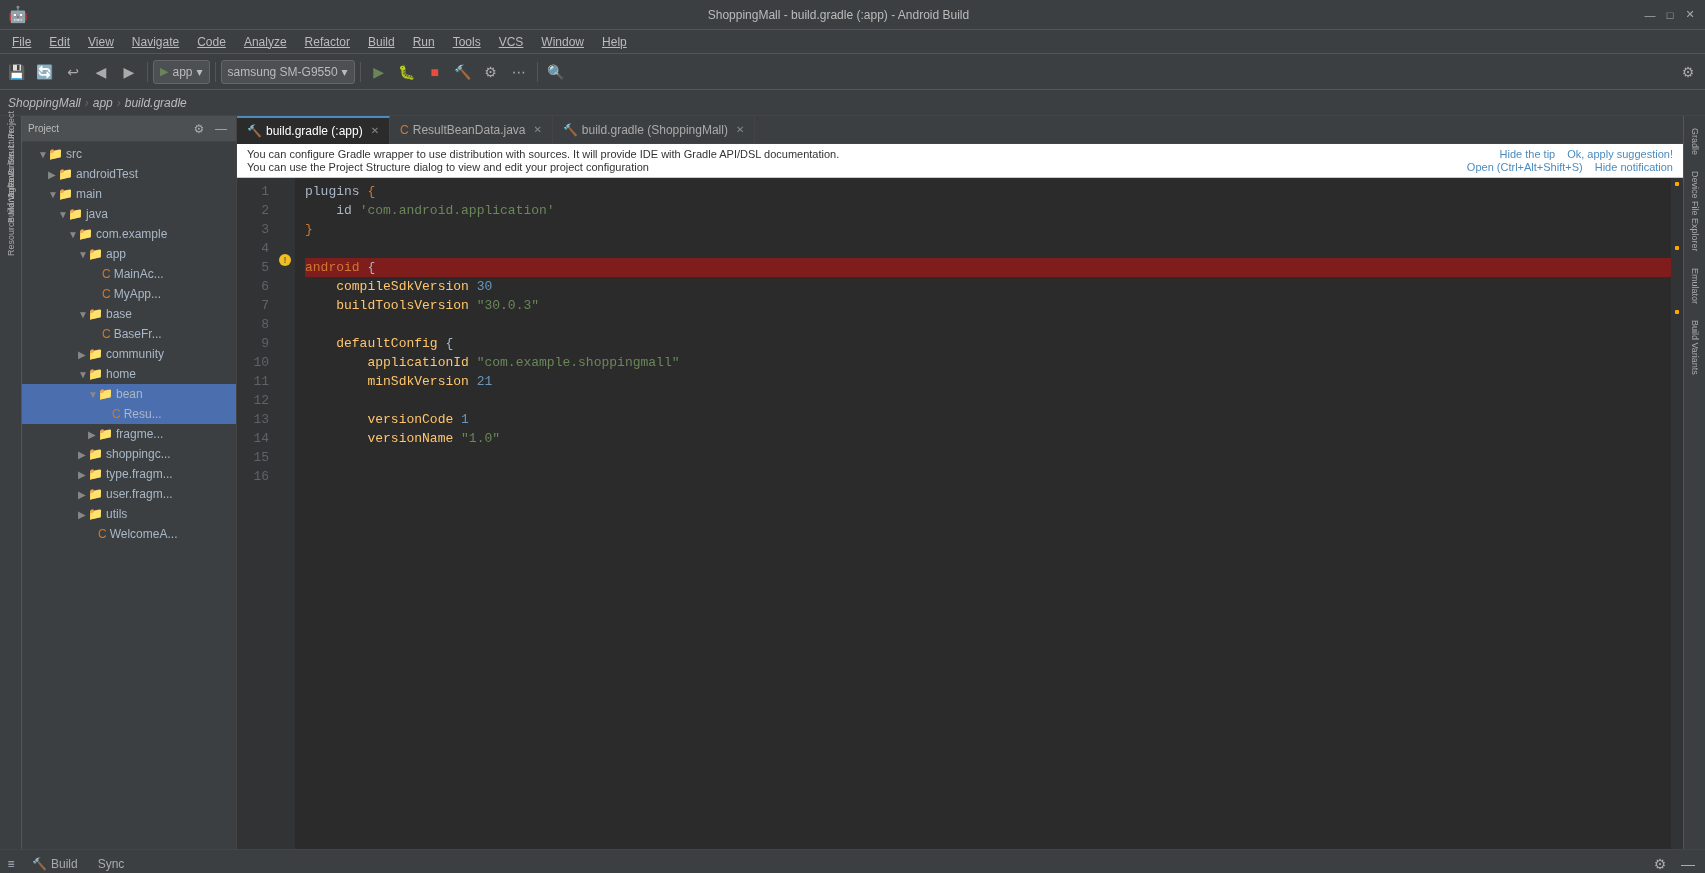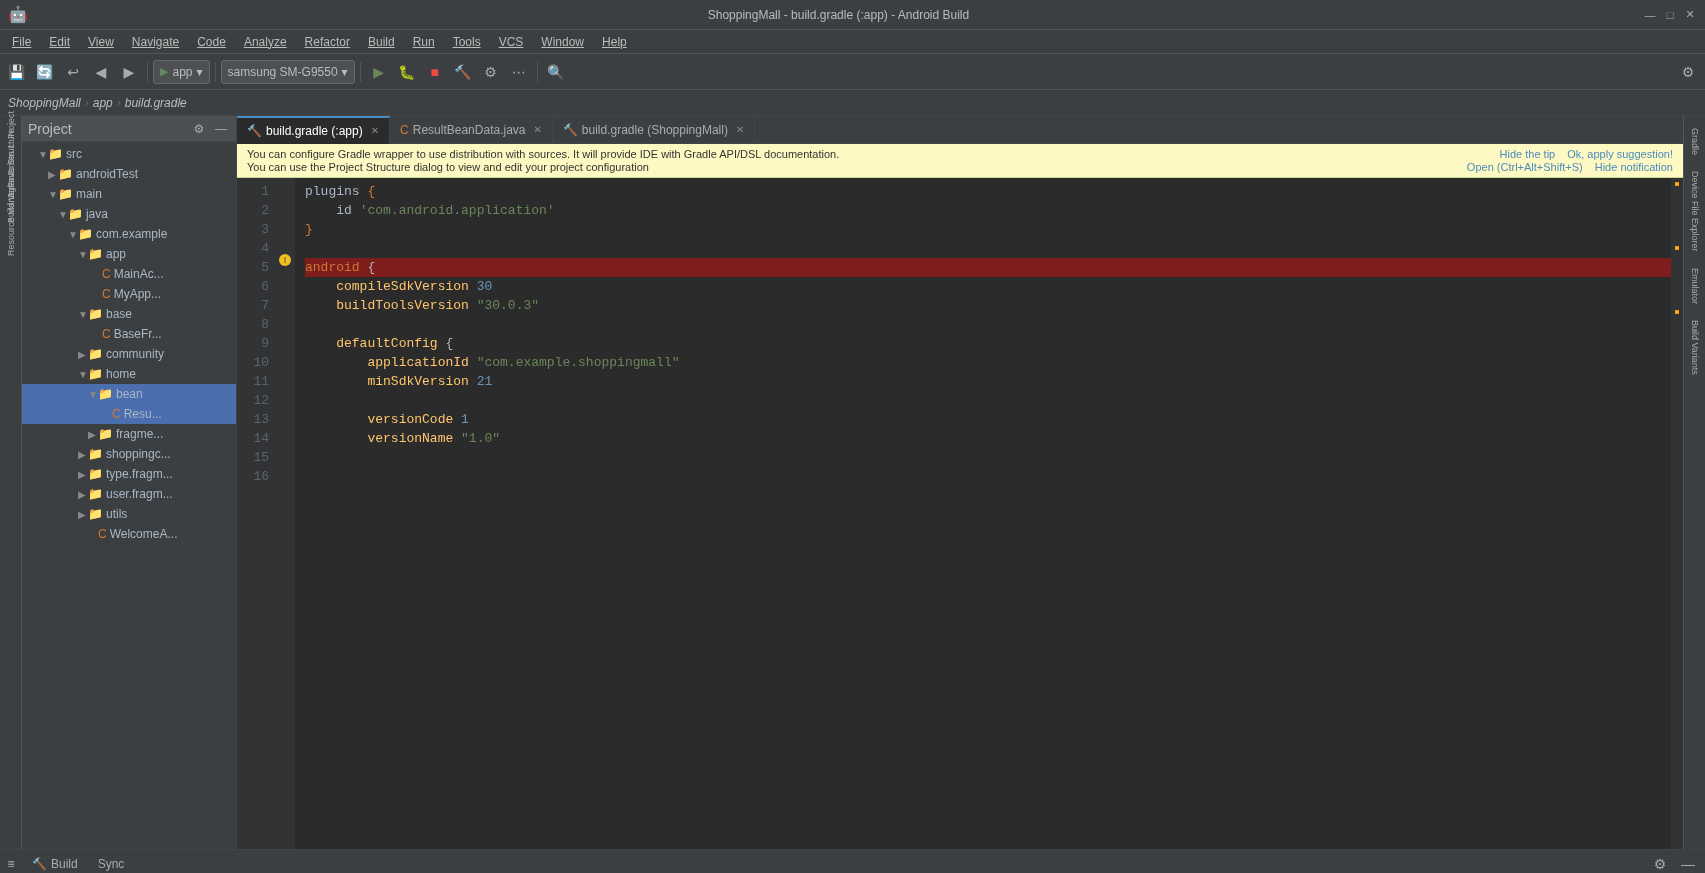--- a/index.html
+++ b/index.html
@@ -149,21 +149,21 @@
   <div id="left-icons">
     <div class="side-icon">1: Project</div>
     <div class="side-icon">2: Structure</div>
     <div class="side-icon">2: Favorites</div>
     <div class="side-icon">Build Variants</div>
     <div class="side-icon">Resource Manager</div>
   </div>
 
   <div id="project-panel">
     <div id="panel-header">
-      <span style="font-size:14px; color:#bbb;">Project</span>
+      <span style="font-size:10px; color:#bbb;">Project</span>
       <div style="flex:1;"></div>
       <div class="panel-icon-btn">⚙</div>
       <div class="panel-icon-btn">—</div>
     </div>
     <div id="project-tree">
       <div class="tree-item">
         <span class="indent" style="width:8px;"></span>
         <span class="arrow">▼</span>
         <span class="icon folder-icon">📁</span>
         <span>src</span>
@@ -298,21 +298,21 @@
         <span>ResultBeanData.java</span>
         <span class="tab-close">✕</span>
       </div>
       <div class="editor-tab">
         <span style="color:#6a8759;">🔨</span>
         <span>build.gradle (ShoppingMall)</span>
         <span class="tab-close">✕</span>
       </div>
     </div>
 
-    <div style="background:#fef9c3; padding: 4px 10px; border-bottom: 1px solid #c8d890; font-size: 11px; color: #333;">
+    <div style="background:#ffffff; padding: 4px 10px; border-bottom: 1px solid #c8d890; font-size: 11px; color: #333;">
       <div style="display:flex; justify-content:space-between; align-items:center;">
         <span>You can configure Gradle wrapper to use distribution with sources. It will provide IDE with Gradle API/DSL documentation.</span>
         <div style="display:flex; gap: 12px; flex-shrink:0; margin-left: 12px;">
           <span class="tip-link">Hide the tip</span>
           <span class="tip-link">Ok, apply suggestion!</span>
         </div>
       </div>
       <div style="display:flex; justify-content:space-between; align-items:center; margin-top:1px;">
         <span>You can use the Project Structure dialog to view and edit your project configuration</span>
         <div style="display:flex; gap: 12px; flex-shrink:0; margin-left: 12px;">

